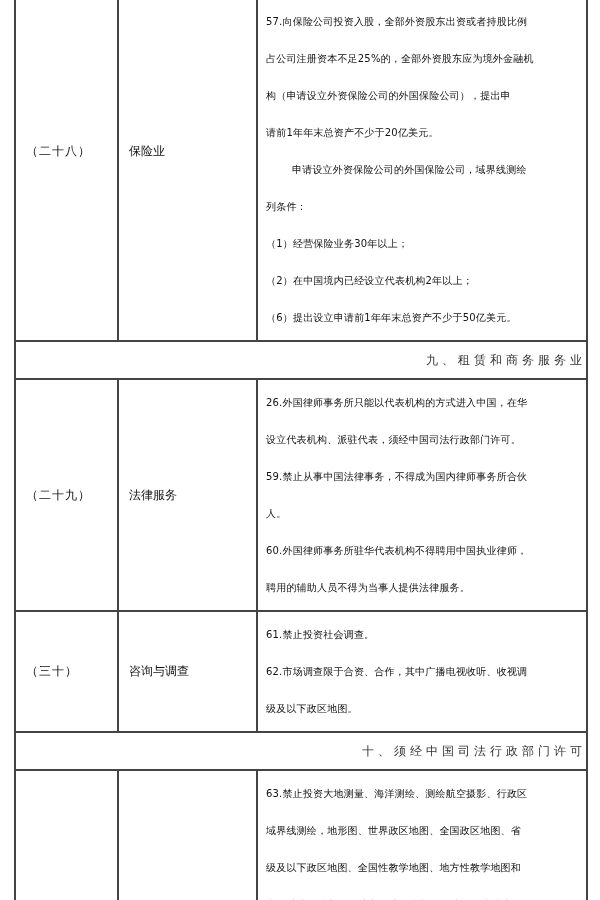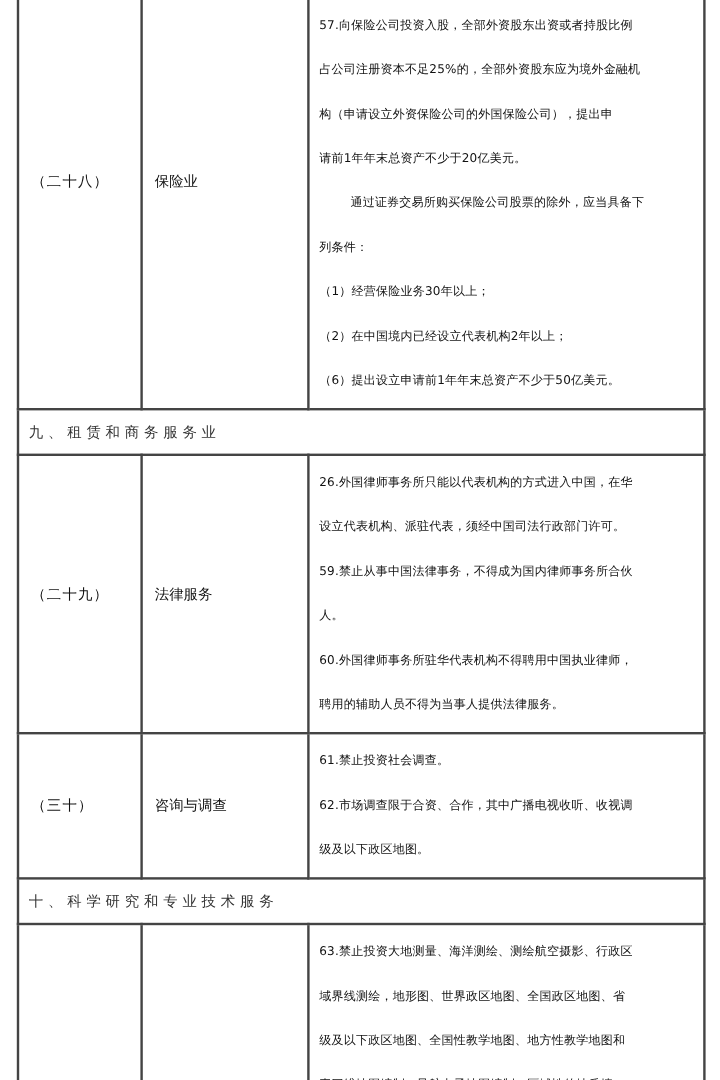--- a/index.html
+++ b/index.html
@@ -25,21 +25,21 @@
   .name { padding-left: 10px !important; }
   .content { padding: 4px 6px 4px 8px !important; }
   .content p {
     margin: 0; line-height: 37px; font-size: 10px; white-space: nowrap;
     letter-spacing: 0.2px;
   }
   .content p.indent { padding-left: 26px; }
   .section td {
     height: 36px; padding-left: 8px !important;
     font-family: "DejaVu Serif", "Liberation Serif", serif;
-    font-size: 11px; letter-spacing: 4px; color: #333333;
+    font-size: 11px; letter-spacing: 4px; color: #333333; text-align: right;
   }
 </style>
 </head>
 <body>
 
 <div class="page">
   <table class="regs">
     <colgroup>
       <col class="c1">
         <col class="c2">
@@ -49,21 +49,21 @@
 
       <tr>
         <td class="code">（二十八）</td>
         <td class="name">保险业</td>
         <td class="content">
           <p>保险资产管理公司的股份不低于75%。</p>
           <p>57.向保险公司投资入股，全部外资股东出资或者持股比例</p>
           <p>占公司注册资本不足25%的，全部外资股东应为境外金融机</p>
           <p>构（申请设立外资保险公司的外国保险公司），提出申</p>
           <p>请前1年年末总资产不少于20亿美元。</p>
-          <p class="indent">通过证券交易所购买保险公司股票的除外，应当具备下</p>
+          <p class="indent">申请设立外资保险公司的外国保险公司，域界线测绘</p>
           <p>列条件：</p>
           <p>（1）经营保险业务30年以上；</p>
           <p>（2）在中国境内已经设立代表机构2年以上；</p>
           <p>（6）提出设立申请前1年年末总资产不少于50亿美元。</p>
         </td>
       </tr>
 
       <tr class="section">
         <td colspan="3">九、租赁和商务服务业</td>
       </tr>
@@ -85,21 +85,21 @@
         <td class="code">（三十）</td>
         <td class="name">咨询与调查</td>
         <td class="content">
           <p>61.禁止投资社会调查。</p>
           <p>62.市场调查限于合资、合作，其中广播电视收听、收视调</p>
           <p>级及以下政区地图。</p>
         </td>
       </tr>
 
       <tr class="section">
-        <td colspan="3">十、科学研究和专业技术服务</td>
+        <td colspan="3">十、须经中国司法行政部门许可</td>
       </tr>
 
       <tr>
         <td class="code"></td>
         <td class="name"></td>
         <td class="content">
           <p>63.禁止投资大地测量、海洋测绘、测绘航空摄影、行政区</p>
           <p>域界线测绘，地形图、世界政区地图、全国政区地图、省</p>
           <p>级及以下政区地图、全国性教学地图、地方性教学地图和</p>
           <p>真三维地图编制，导航电子地图编制，区域性的地质填</p>

